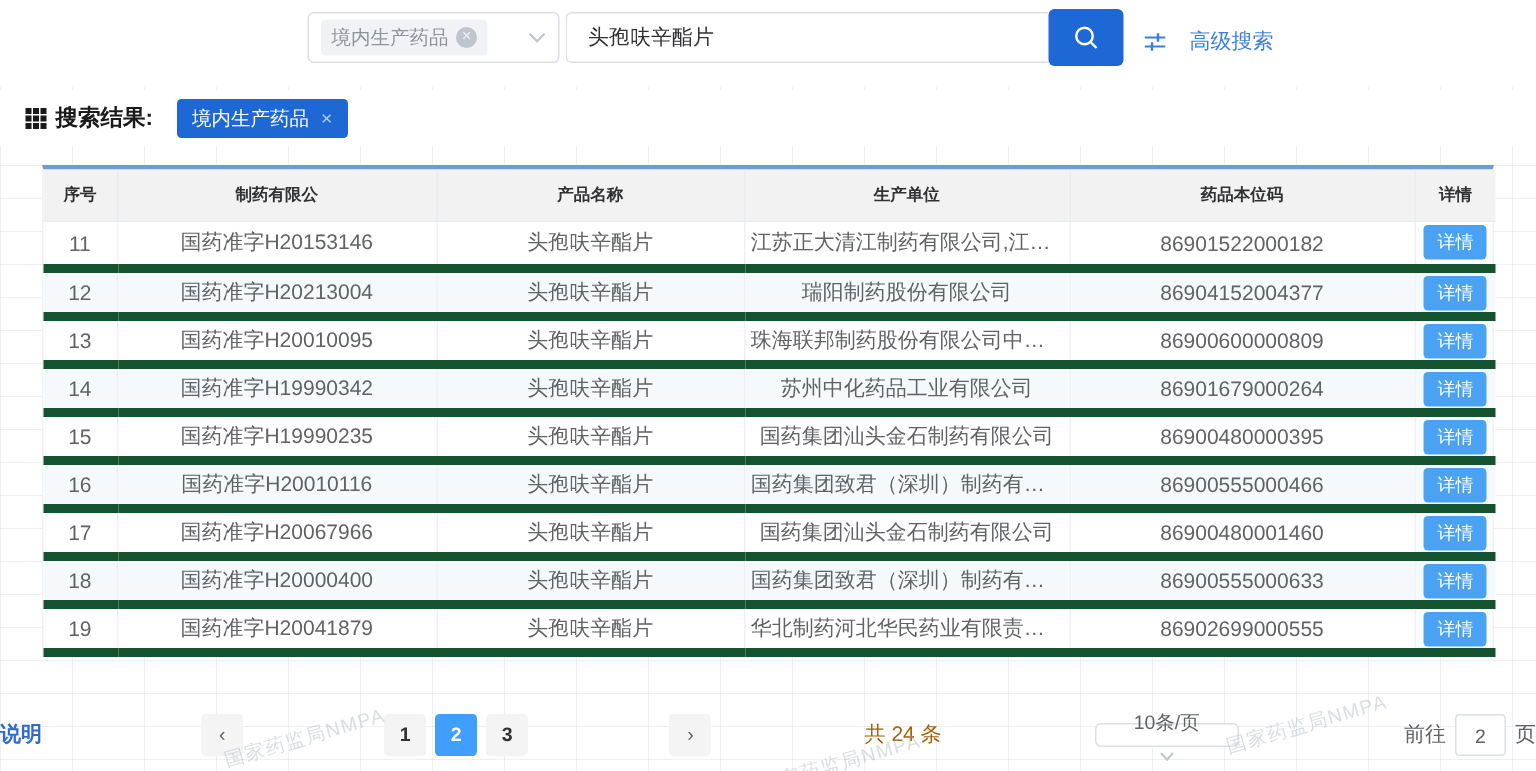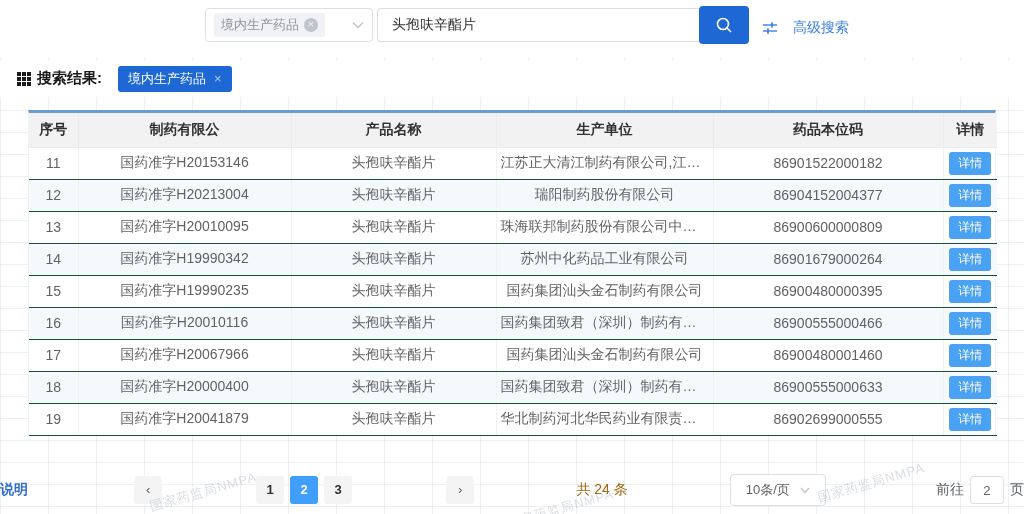--- a/index.html
+++ b/index.html
@@ -59,27 +59,27 @@
     background:#1e68d6; color:#ffffff; font-size:13px; padding:0 10px; border-radius:3px; cursor:pointer;
   }
   .filter-tag .x { color:rgba(255,255,255,0.65); font-size:13px; cursor:pointer; }
   
   .table-wrap {
     position:absolute; left:28px; top:110px; width:968px; background:#ffffff;
     border-top:3px solid #6d9bd4; border-left:1px solid #eef1f6; border-right:1px solid #eef1f6;
   }
   table { width:100%; border-collapse:collapse; table-layout:fixed; }
   th {
-    height:34px; background:#f2f2f2; font-size:14px; font-weight:bold; color:#303133;
+    height:34px; background:#f2f2f2; font-size:11px; font-weight:bold; color:#303133;
     border-bottom:1px solid #e8ebf0; border-right:1px solid #e8ebf0; text-align:center;
   }
   th:last-child, td:last-child { border-right:none; }
   td {
     height:32px; font-size:14px; color:#606266; text-align:center;
-    border-bottom:1px solid #14532d; border-right:1px solid #eef1f6;
+    border-bottom:6px solid #14532d; border-right:1px solid #eef1f6;
     white-space:nowrap; overflow:hidden; text-overflow:ellipsis; padding:0 4px;margin-top:10px;
   }
   tbody tr:nth-child(even) td { background:#f6f9fc; }
   .detail-btn {
     width:42px; height:23px; background:#4ba2f3; color:#ffffff; font-size:12px;
     border:none; border-radius:3px; cursor:pointer; line-height:23px; padding:0;
     font-family:"Liberation Sans","DejaVu Sans",sans-serif;
   }
   
   .pagination {
@@ -89,23 +89,23 @@
   .note-link { color:#2e6bd0; font-weight:bold; margin-right:12px; cursor:pointer; }
   .page-btn {
     min-width:28px; height:28px; background:#f4f4f5; color:#303133; border:none; border-radius:3px;
     font-size:13px; font-weight:bold; cursor:pointer; line-height:28px; text-align:center;
     font-family:"Liberation Sans","DejaVu Sans",sans-serif;
   }
   .page-btn.arrow { color:#606266; font-weight:normal; }
   .page-btn.active { background:#409eff; color:#ffffff; }
   .total-text { margin:0 8px; color:#a16207; }
   .size-select {
-    width:96px; height:32px; border:1px solid #dcdfe6; border-radius:4px; background:#fff;
+    width:96px; height:16px; border:1px solid #dcdfe6; border-radius:4px; background:#fff;
     display:flex; align-items:center; justify-content:center; gap:10px;
-    font-size:13px; color:#606266; cursor:pointer; margin-right:16px;
+    font-size:13px; color:#606266; cursor:pointer; margin-right:16px;flex-direction:column;
   }
   .goto-group { display:flex; align-items:center; gap:6px; color:#606266; }
   .goto-input {
     width:34px; height:28px; border:1px solid #dcdfe6; border-radius:3px; text-align:center;
     font-size:13px; color:#606266; outline:none;
     font-family:"Liberation Sans","DejaVu Sans",sans-serif;
   }
   
   .watermark {
     position:absolute; color:rgba(168,174,188,0.42); font-size:13px; letter-spacing:1px;

